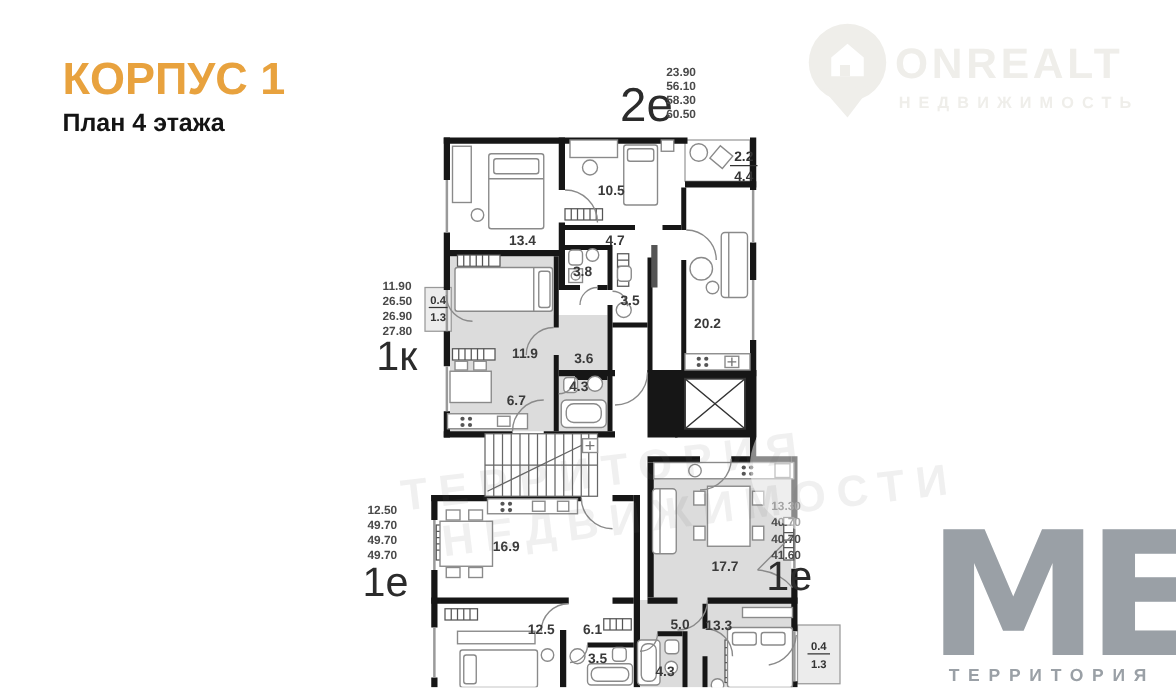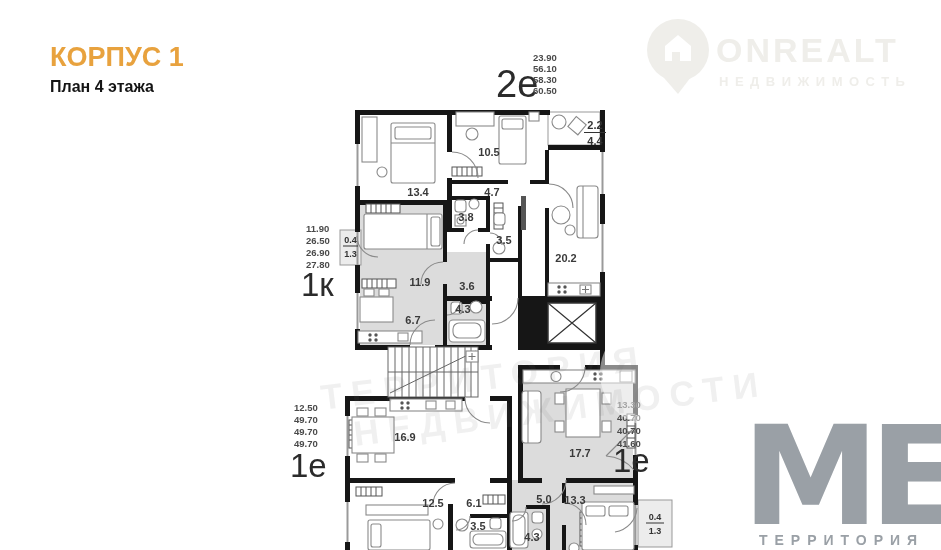--- a/index.html
+++ b/index.html
@@ -1,22 +1,22 @@
 <!DOCTYPE html>
 <html><head>
 <meta charset="utf-8">
 <style>
   html,body{margin:0;padding:0;background:#fff;}
   body{width:941px;height:550px;position:relative;overflow:hidden;
        font-family:"Liberation Sans",sans-serif;}
   .abs{position:absolute;}
   
   .title-line{font-weight:bold;line-height:1.18;}
-  .title-accent{color:#e8a23e;font-size:27px;}
-  .title-dark{color:#141414;font-size:16px;margin-top:4px;}
+  .title-accent{color:#e8a23e;font-size:36px;}
+  .title-dark{color:#141414;font-size:20px;margin-top:4px;}
   
   .onrealt-text{fill:#efeeea;font-weight:bold;}
   
   .me-wrap{left:742px;top:408px;width:199px;text-align:center;color:#9aa0a6;}
   .me-logo{font-weight:bold;font-size:138px;line-height:1;letter-spacing:-10px;
            font-family:"DejaVu Sans","Liberation Sans",sans-serif;}
   .me-sub{font-size:14px;letter-spacing:7px;margin-top:-14px;font-weight:bold;}
   
   .wm{left:322px;top:352px;width:420px;transform:rotate(-7deg);
       color:rgba(110,110,110,0.10);font-weight:bold;font-size:35px;

